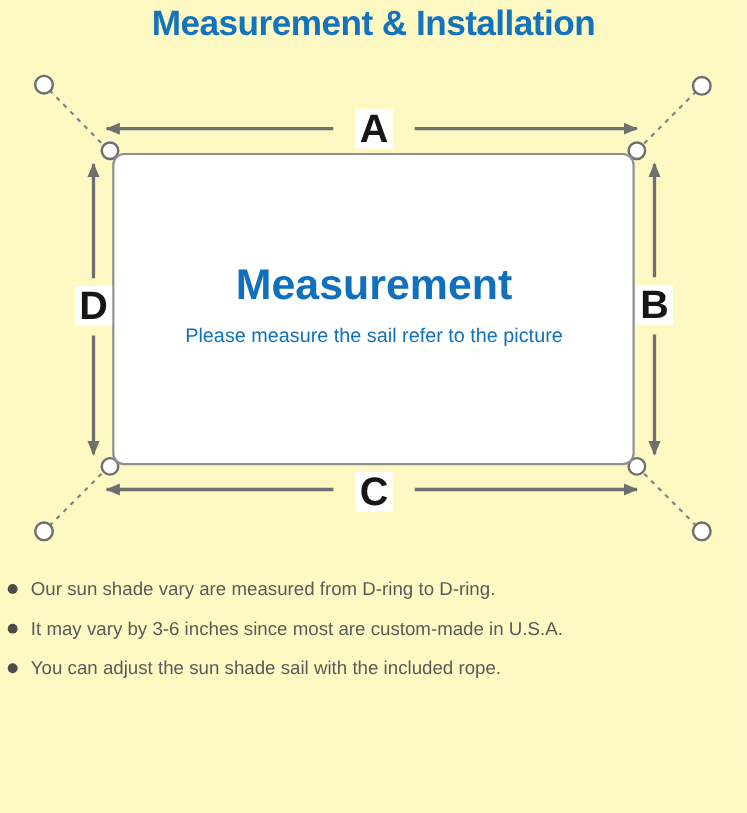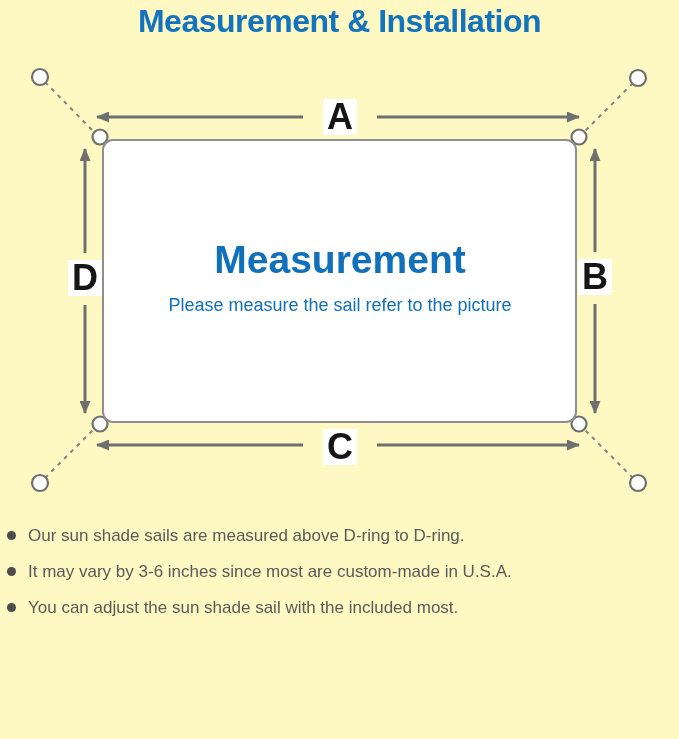--- a/index.html
+++ b/index.html
@@ -144,25 +144,25 @@
     <div class="dim-label label-c">C</div>
     <div class="dim-label label-d">D</div>
 
     <div class="center-title">Measurement</div>
     <div class="center-sub">Please measure the sail refer to the picture</div>
   </div>
 
   <ul class="notes">
     <li class="note">
       <span class="dot"></span>
-      <span>Our sun shade sails are measured above D-ring to D-ring.</span>
+      <span>Our sun shade vary are measured from D-ring to D-ring.</span>
     </li>
     <li class="note">
       <span class="dot"></span>
       <span>It may vary by 3-6 inches since most are custom-made in U.S.A.</span>
     </li>
     <li class="note">
       <span class="dot"></span>
-      <span>You can adjust the sun shade sail with the included most.</span>
+      <span>You can adjust the sun shade sail with the included rope.</span>
     </li>
   </ul>
 
 </div>
 
 </body></html>

